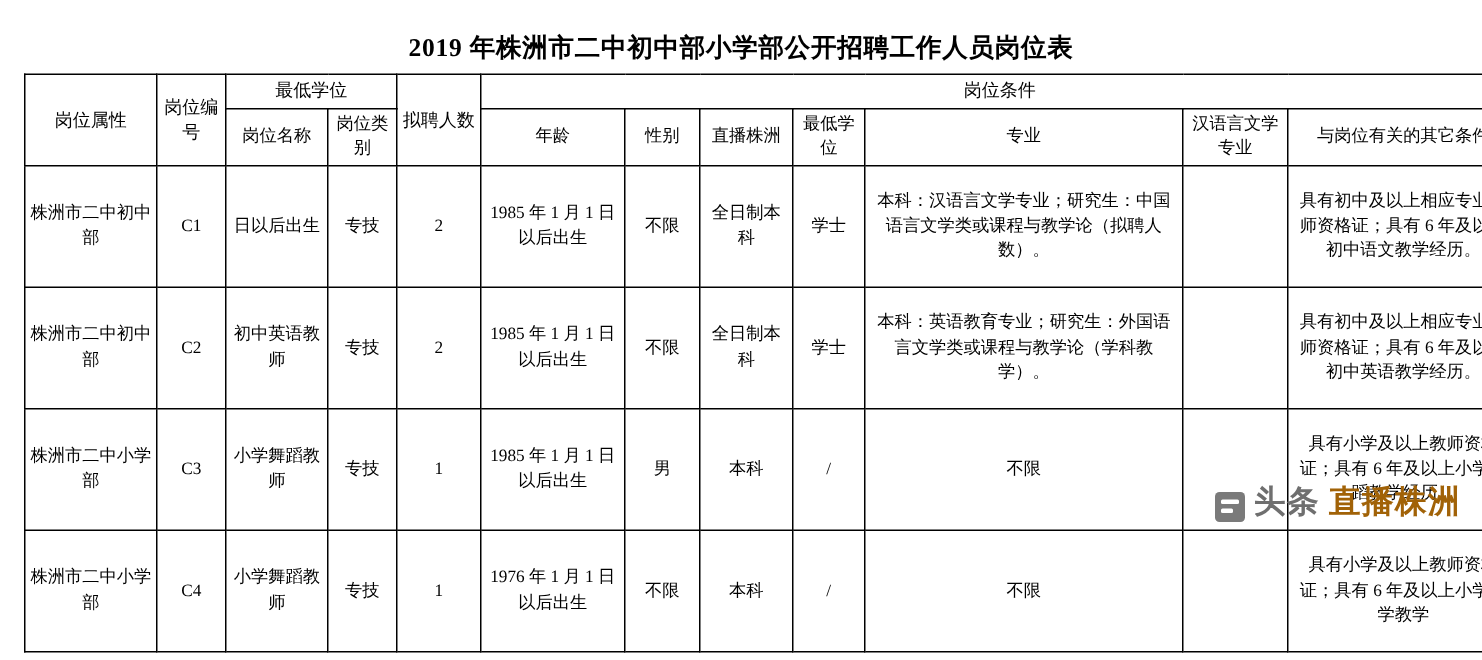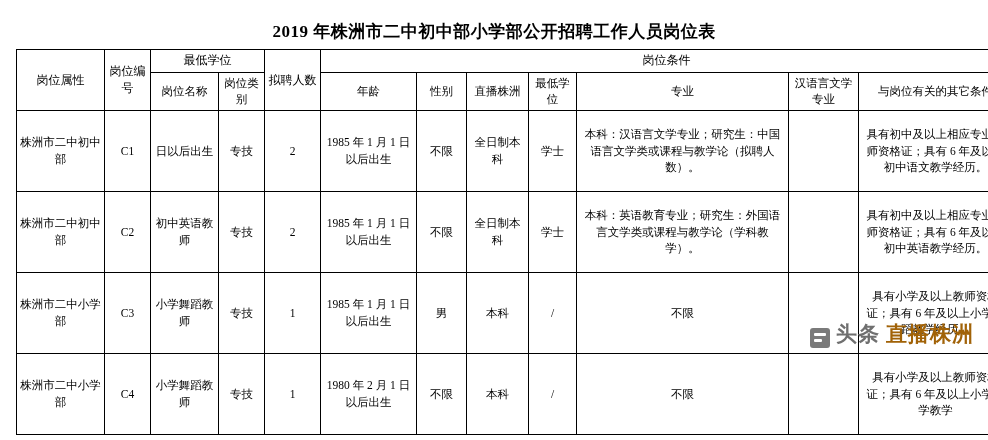--- a/index.html
+++ b/index.html
@@ -198,21 +198,21 @@
         <td>不限</td>
         <td></td>
         <td class="left-cell">具有小学及以上教师资格证；具有 6 年及以上小学舞蹈教学经历。</td>
       </tr>
       <tr class="row-body">
         <td>株洲市二中小学部</td>
         <td>C4</td>
         <td>小学舞蹈教师</td>
         <td>专技</td>
         <td>1</td>
-        <td>1980 年 2 月 1 日以后出生</td>
+        <td>1976 年 1 月 1 日以后出生</td>
         <td>不限</td>
         <td>本科</td>
         <td>/</td>
         <td>不限</td>
         <td></td>
         <td class="left-cell">具有小学及以上教师资格证；具有 6 年及以上小学科学教学</td>
       </tr>
     </tbody>
   </table>
 

